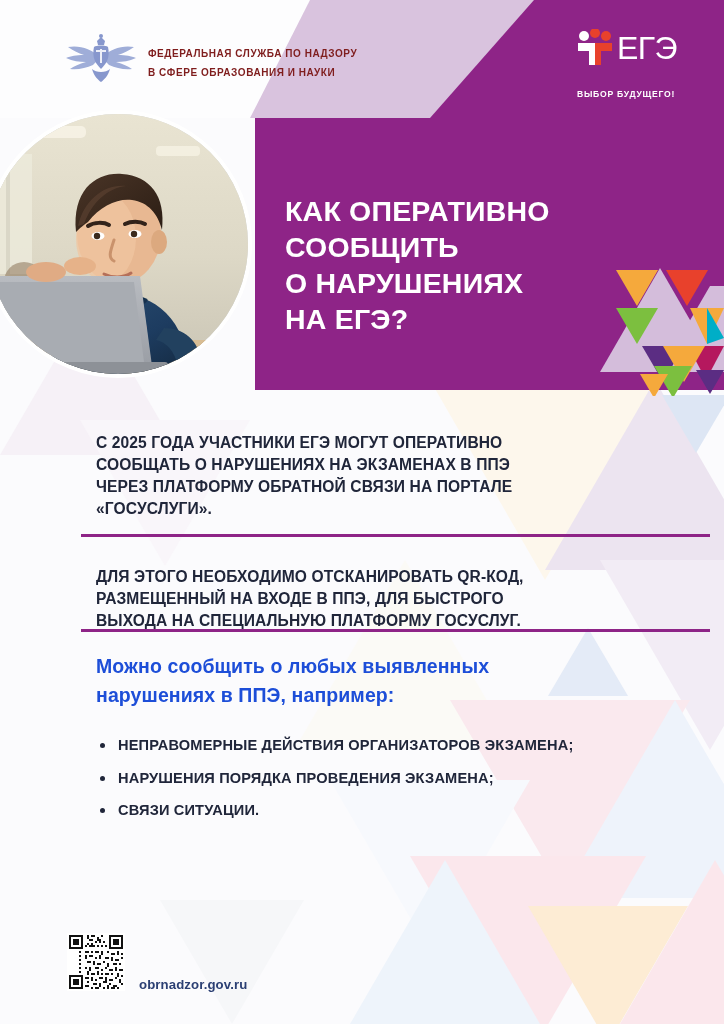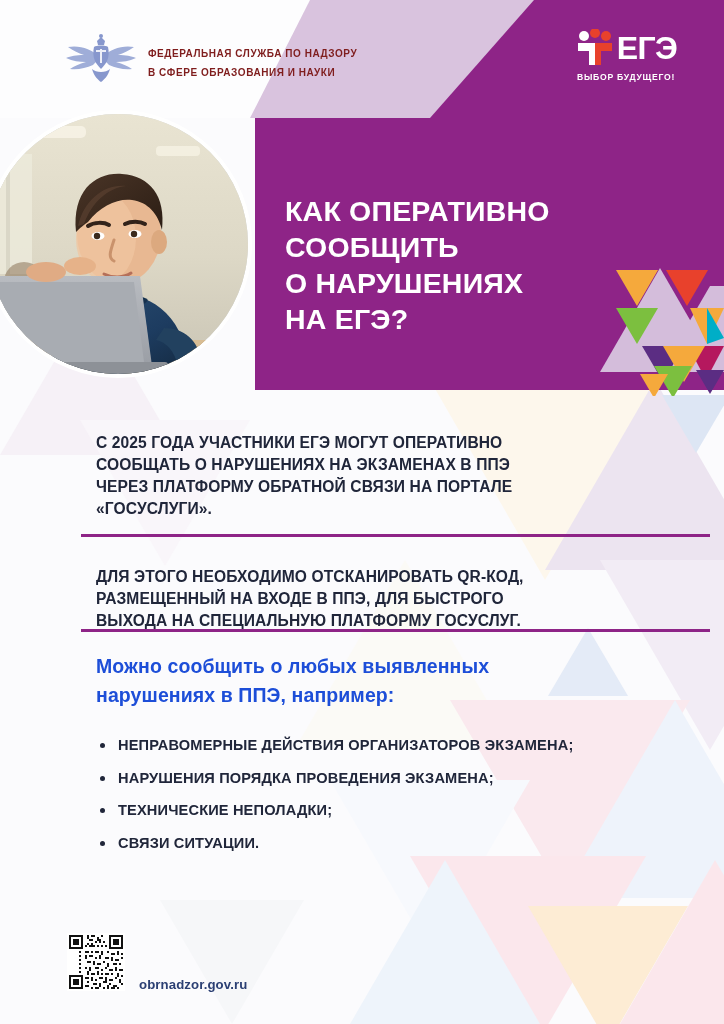--- a/index.html
+++ b/index.html
@@ -67,30 +67,30 @@
     position:absolute; right:38px; top:28px;
     z-index:5;
     width:120px;
     text-align:center;
   }
   .ege-row { display:flex; align-items:center; justify-content:center; gap:2px; height:40px; }
   .ege-mark { width:40px; height:38px; }
   .ege-word {
     color:#ffffff;
     font-size:32px;
-    font-weight:bold;
+    font-weight:normal;
     letter-spacing:-0.5px;
     line-height:32px;
   }
   .ege-tag {
     color:#ffffff;
     font-size:8.6px;
     font-weight:bold;
     letter-spacing:0.75px;
-    margin-top:4px;
+    margin-top:21px;
   }
 
   
   .hero-purple {
     position:absolute; left:255px; top:118px;
     width:469px; height:272px;
     background:#8e2487;
     z-index:1;
   }
   .hero-title {
@@ -407,21 +407,20 @@
 ВЫХОДА НА СПЕЦИАЛЬНУЮ ПЛАТФОРМУ ГОСУСЛУГ.</div>
 
   <div class="divider div-2"></div>
 
   <div class="subhead">Можно  сообщить о любых выявленных
 нарушениях в ППЭ, например:</div>
 
   <ul class="bullets">
     <li>НЕПРАВОМЕРНЫЕ ДЕЙСТВИЯ ОРГАНИЗАТОРОВ ЭКЗАМЕНА;</li>
     <li>НАРУШЕНИЯ ПОРЯДКА ПРОВЕДЕНИЯ ЭКЗАМЕНА;</li>
-    <li>ТЕХНИЧЕСКИЕ НЕПОЛАДКИ;</li>
     <li>СВЯЗИ СИТУАЦИИ.</li>
   </ul>
 
   <div class="qr-block">
     <svg width="58" height="58" viewBox="0 0 29 29" shape-rendering="crispEdges">
       <rect width="29" height="29" fill="#ffffff"></rect>
       <g fill="#111111">
 
         <rect x="1" y="1" width="7" height="1"></rect>
           <rect x="1" y="7" width="7" height="1"></rect>

